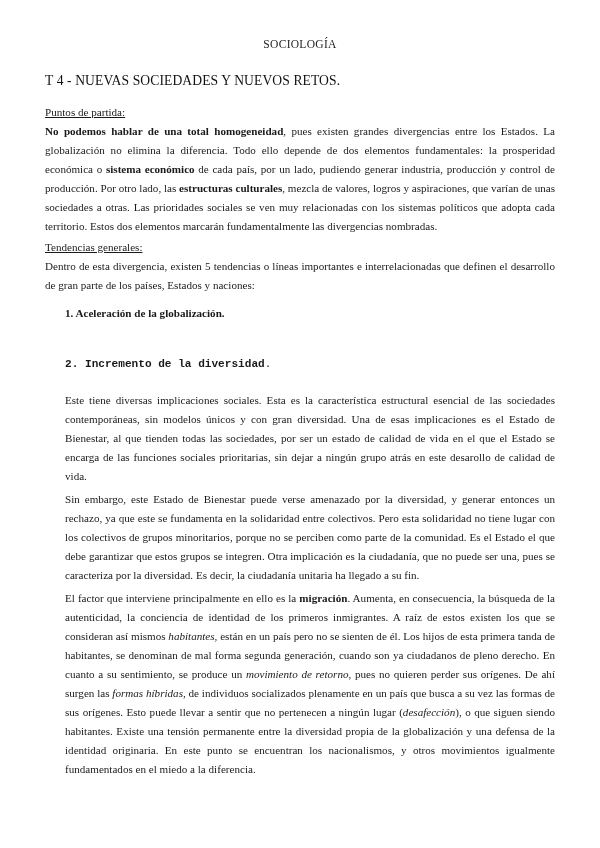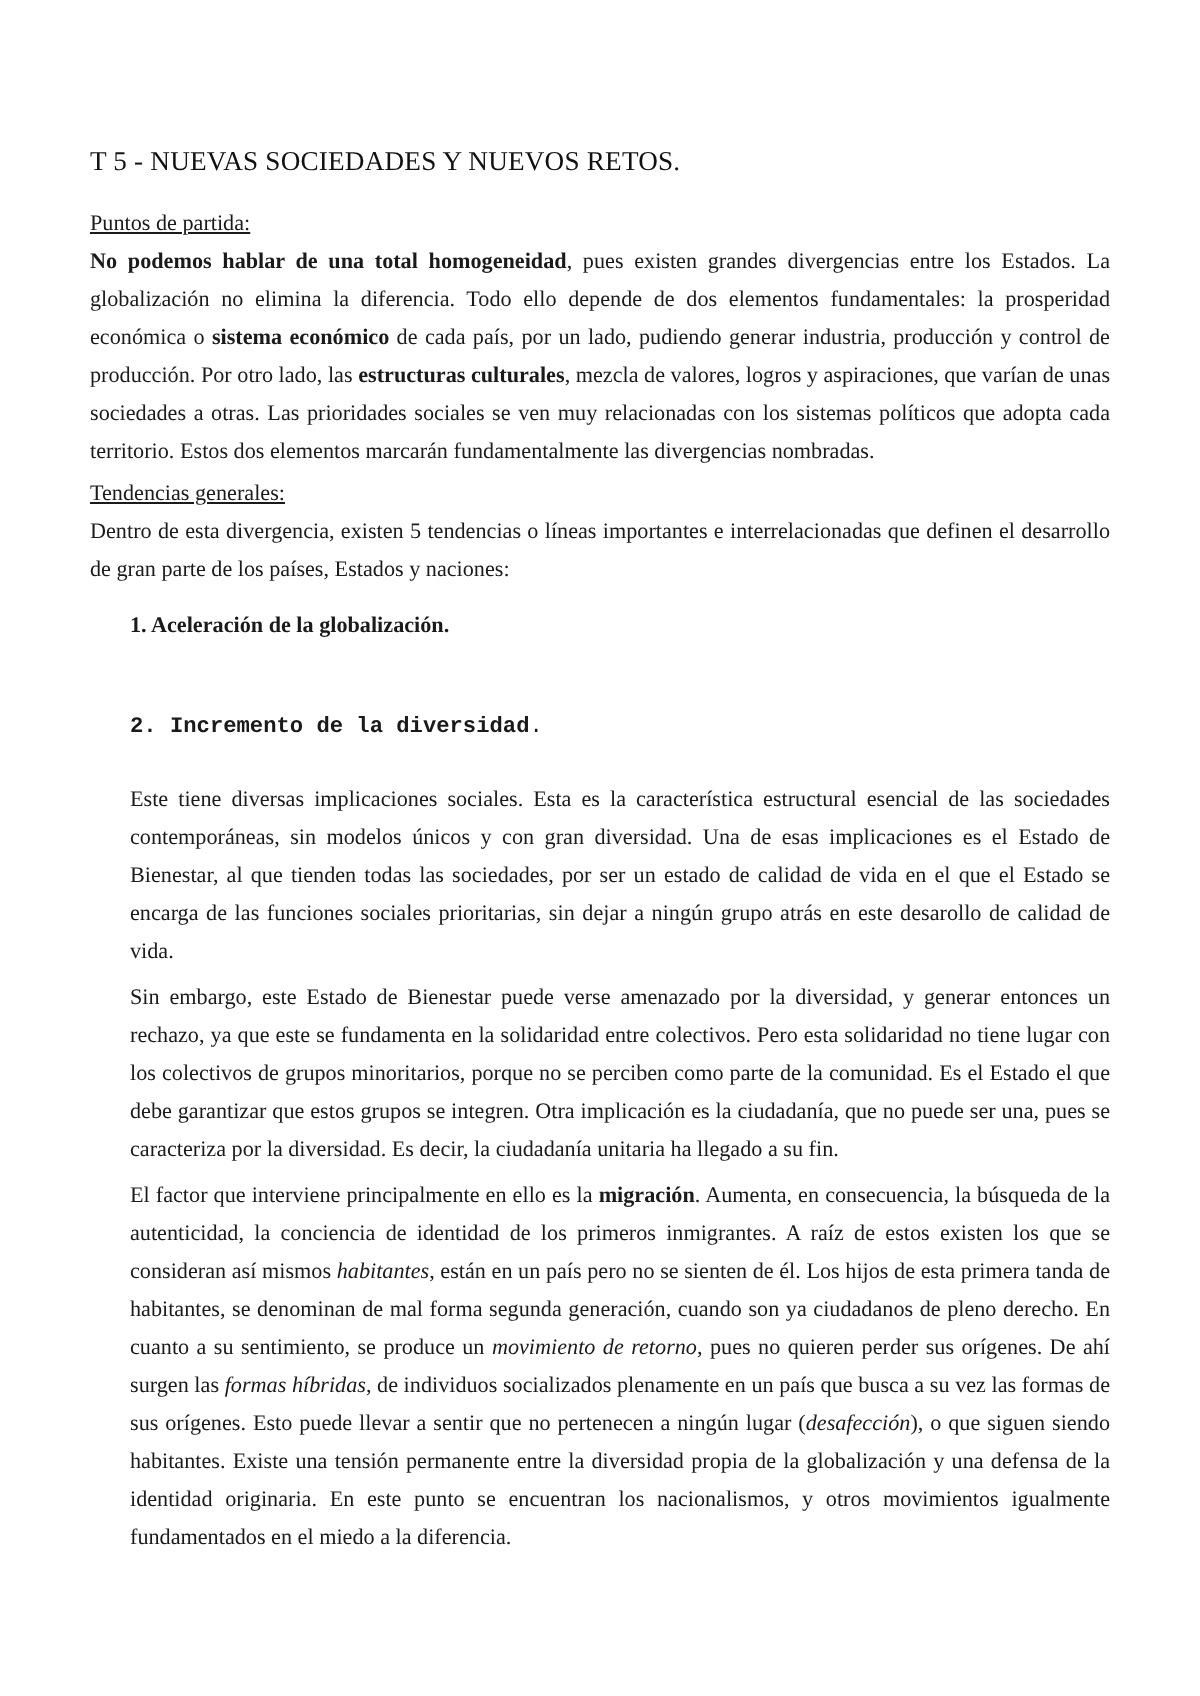--- a/index.html
+++ b/index.html
@@ -15,22 +15,23 @@
   b { font-weight: bold; }
   i { }
   p { margin: 0; }
   .nojust { text-align: left; }
 </style>
 </head>
 <body>
 
 <div class="page">
 
+  <div class="header">SOCIOLOGÍA</div>
 
-  <div class="title">T 5 - NUEVAS SOCIEDADES Y NUEVOS RETOS.</div>
+  <div class="title">T 4 - NUEVAS SOCIEDADES Y NUEVOS RETOS.</div>
 
   <div class="block" style="top:103px;">
     <p class="ul">Puntos de partida:</p>
     <p><b>No podemos hablar de una total homogeneidad</b><span>, pues existen grandes divergencias entre los Estados. La globalización no elimina la diferencia. Todo ello depende de dos elementos fundamentales: la prosperidad económica o </span><b>sistema económico</b><span> de cada país, por un lado, pudiendo generar industria, producción y control de producción. Por otro lado, las </span><b>estructuras culturales</b><span>, mezcla de valores, logros y aspiraciones, que varían de unas sociedades a otras. Las prioridades sociales se ven muy relacionadas con los sistemas políticos que adopta cada territorio. Estos dos elementos marcarán fundamentalmente las divergencias nombradas.</span></p>
   </div>
 
   <div class="block" style="top:238px;">
     <p class="ul">Tendencias generales:</p>
     <p>Dentro de esta divergencia, existen 5 tendencias o líneas importantes e interrelacionadas que definen el desarrollo de gran parte de los países, Estados y naciones:</p>
   </div>

